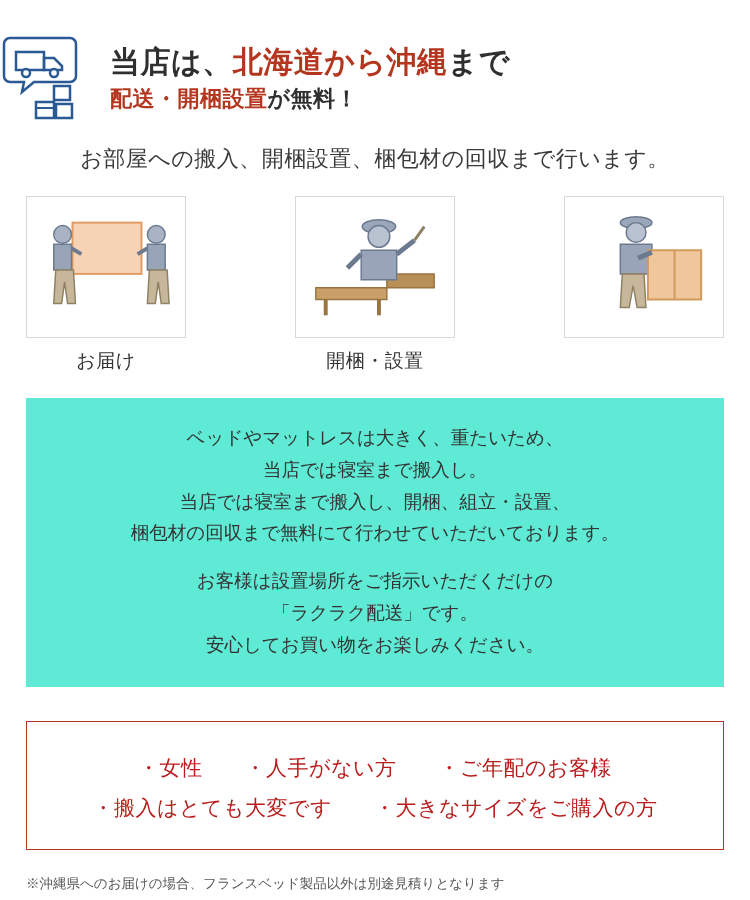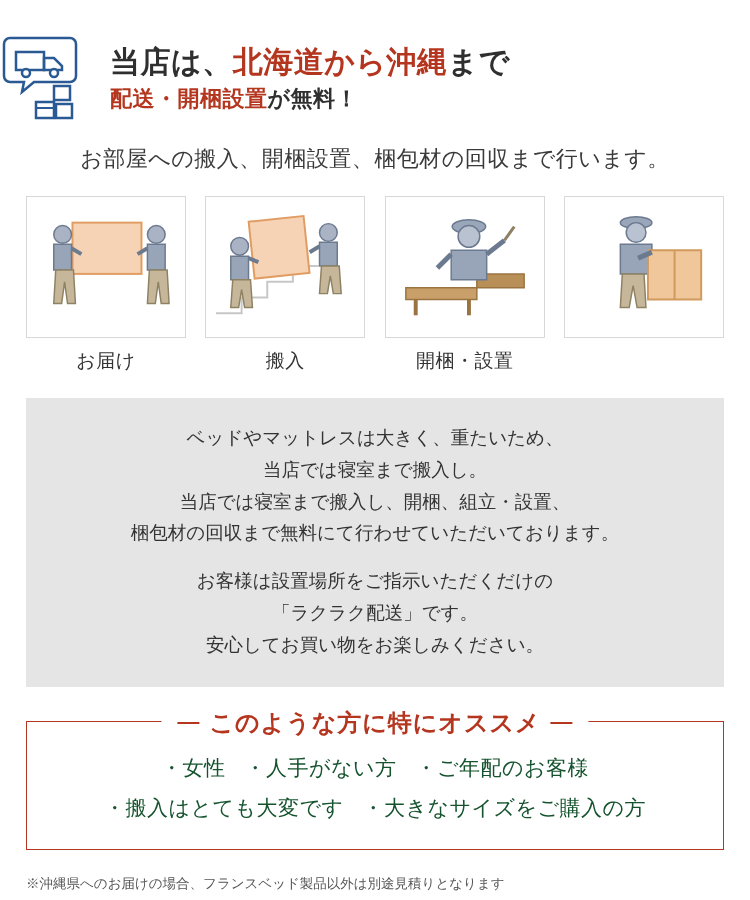--- a/index.html
+++ b/index.html
@@ -91,21 +91,21 @@
     text-align: center;
     font-size: 19px;
     margin-top: 10px;
     color: #333333;
     letter-spacing: 0.5px;
   }
 
   
   .desc {
     margin: 24px 26px 0 26px;
-    background: #e5e5e5;
+    background: #5eead4;
     padding: 24px 10px 26px 10px;
     text-align: center;
     color: #333333;
     font-size: 18.5px;
     line-height: 1.72;
   }
   .desc p { margin: 0; }
   .desc .gap { height: 16px; }
 
   
@@ -133,26 +133,26 @@
     gap: 10px;
   }
   .title-dash {
     display: inline-block;
     width: 22px;
     height: 2px;
     background: #b5361f;
   }
   .rec-row {
     font-size: 21px;
-    color: #14532d;
+    color: #b91c1c;
     letter-spacing: 0.5px;
     line-height: 1.9;
     display: flex;
     justify-content: center;
-    gap: 19px;
+    gap: 42px;
   }
 
   
   .notes {
     margin: 22px 26px 0 26px;
     font-size: 13.5px;
     color: #555555;
     line-height: 1.85;
   }
   .note-line {
@@ -203,41 +203,20 @@
 
           <circle cx="131" cy="38" r="9" fill="#a9b3c4" stroke="#6c7a90" stroke-width="1.5"></circle>
           <path d="M122 48 h18 v26 h-18 z" fill="#98a4b8" stroke="#6c7a90" stroke-width="1.5"></path>
           <path d="M122 52 l-10 6" stroke="#6c7a90" stroke-width="4" fill="none"></path>
           <path d="M124 74 l-2 34 h8 l3 -22 l3 22 h8 l-2 -34 z" fill="#c6b79a" stroke="#8e8263" stroke-width="1.5"></path>
         </svg>
       </div>
       <div class="step-label">お届け</div>
     </div>
 
-    <div class="step">
-      <div class="step-frame">
-        <svg viewBox="0 0 160 142" width="158" height="140" xmlns="http://www.w3.org/2000/svg">
-
-          <path d="M10 118 h26 v-16 h26 v-16 h26 v-16 h26" fill="none" stroke="#c7c7c7" stroke-width="2"></path>
-
-          <rect x="46" y="22" width="56" height="58" fill="#f6d3b4" stroke="#e09c63" stroke-width="2" transform="rotate(-6 74 51)"></rect>
-
-          <circle cx="34" cy="50" r="9" fill="#a9b3c4" stroke="#6c7a90" stroke-width="1.5"></circle>
-          <path d="M25 60 h18 v24 h-18 z" fill="#98a4b8" stroke="#6c7a90" stroke-width="1.5"></path>
-          <path d="M43 62 l10 4" stroke="#6c7a90" stroke-width="4" fill="none"></path>
-          <path d="M27 84 l-2 28 h8 l3 -18 l3 18 h8 l-2 -28 z" fill="#c6b79a" stroke="#8e8263" stroke-width="1.5"></path>
-
-          <circle cx="124" cy="36" r="9" fill="#a9b3c4" stroke="#6c7a90" stroke-width="1.5"></circle>
-          <path d="M115 46 h18 v24 h-18 z" fill="#98a4b8" stroke="#6c7a90" stroke-width="1.5"></path>
-          <path d="M115 50 l-10 6" stroke="#6c7a90" stroke-width="4" fill="none"></path>
-          <path d="M117 70 l-2 28 h8 l3 -18 l3 18 h8 l-2 -28 z" fill="#c6b79a" stroke="#8e8263" stroke-width="1.5"></path>
-        </svg>
-      </div>
-      <div class="step-label">搬入</div>
-    </div>
 
     <div class="step">
       <div class="step-frame">
         <svg viewBox="0 0 160 142" width="158" height="140" xmlns="http://www.w3.org/2000/svg">
 
           <path d="M20 92 h72 v12 h-72 z" fill="#caa06a" stroke="#9a7440" stroke-width="1.5"></path>
           <path d="M92 78 h48 v14 h-48 z" fill="#b98f58" stroke="#9a7440" stroke-width="1.5"></path>
           <path d="M30 104 v16" stroke="#9a7440" stroke-width="4"></path>
           <path d="M84 104 v16" stroke="#9a7440" stroke-width="4"></path>
 
@@ -274,25 +253,20 @@
     <p>当店では寝室まで搬入し。</p>
     <p>当店では寝室まで搬入し、開梱、組立・設置、</p>
     <p>梱包材の回収まで無料にて行わせていただいております。</p>
     <div class="gap"></div>
     <p>お客様は設置場所をご指示いただくだけの</p>
     <p>「ラクラク配送」です。</p>
     <p>安心してお買い物をお楽しみください。</p>
   </div>
 
   <div class="recommend">
-    <div class="recommend-title">
-      <span class="title-dash"></span>
-      <span>このような方に特にオススメ</span>
-      <span class="title-dash"></span>
-    </div>
     <div class="rec-row">
       <span>・女性</span>
       <span>・人手がない方</span>
       <span>・ご年配のお客様</span>
     </div>
     <div class="rec-row">
       <span>・搬入はとても大変です</span>
       <span>・大きなサイズをご購入の方</span>
     </div>
   </div>

